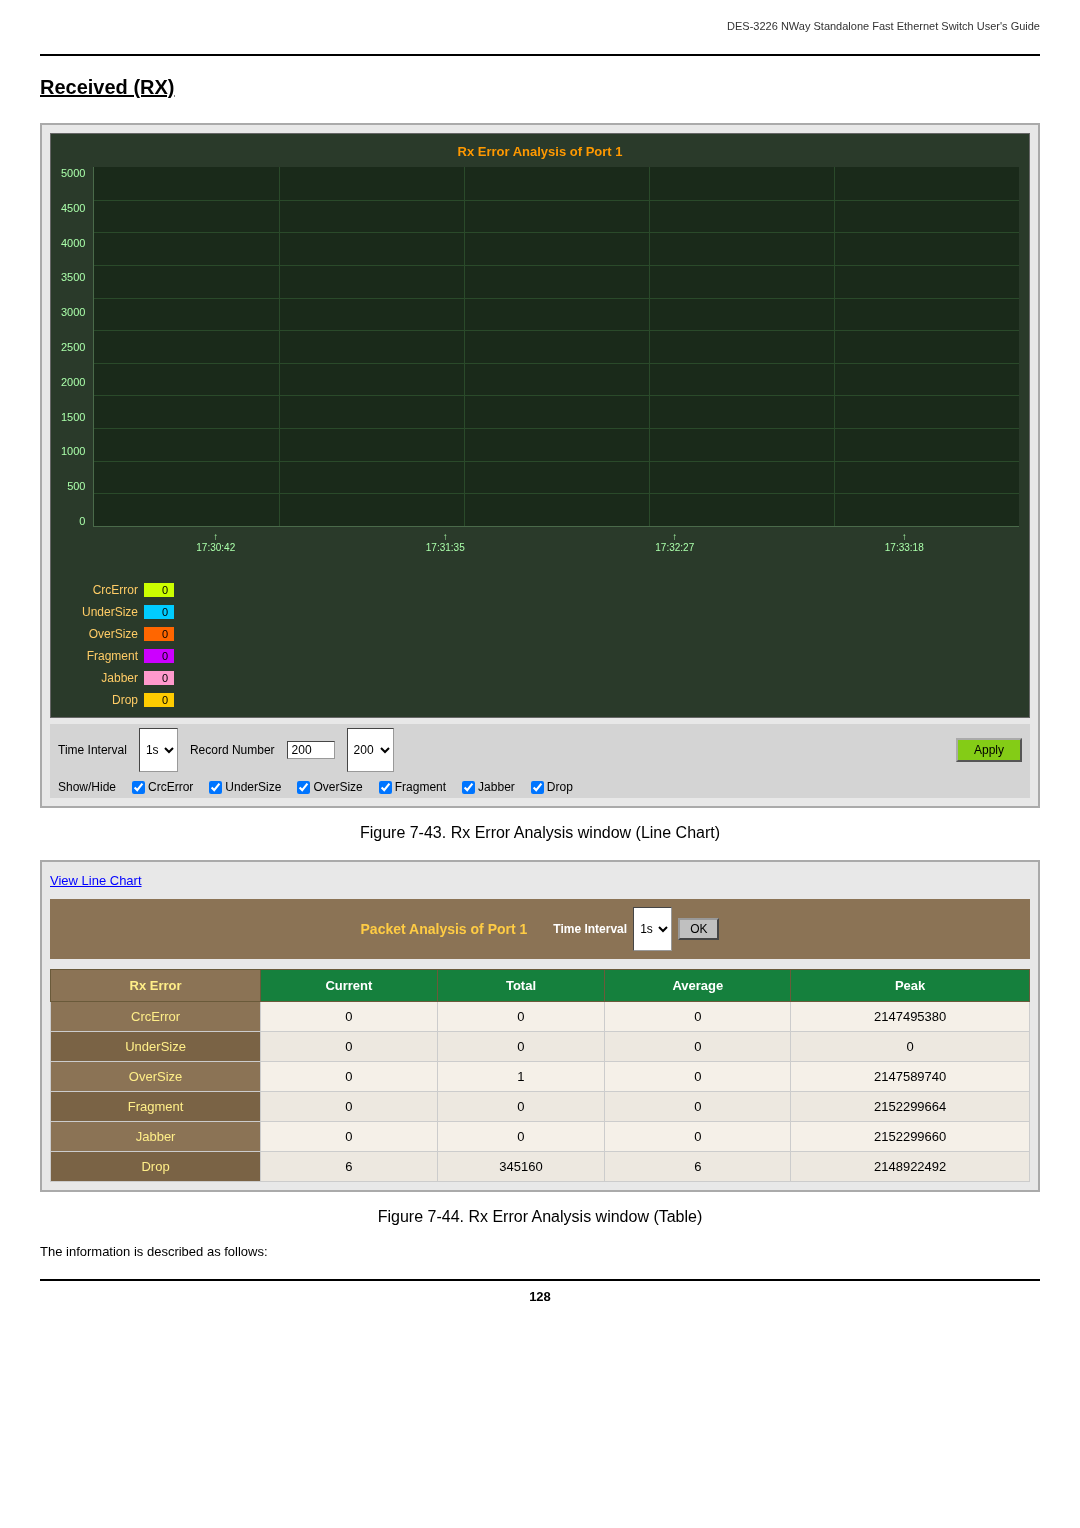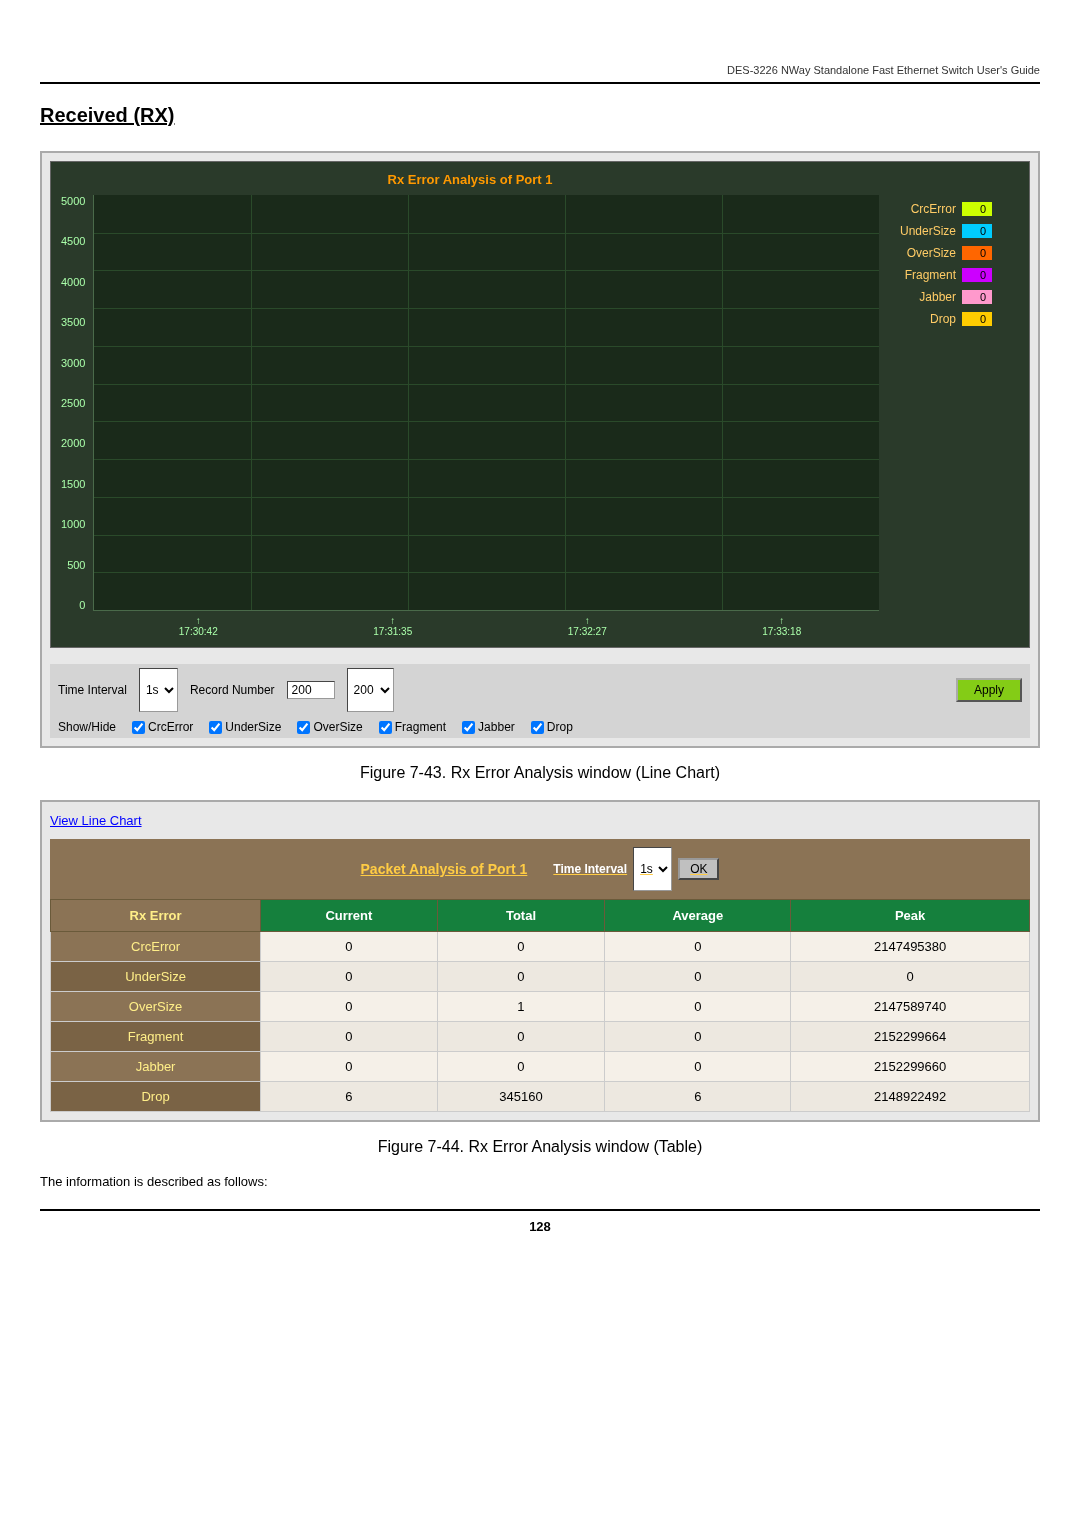--- a/index.html
+++ b/index.html
@@ -10,23 +10,22 @@
       color: #000;
       width: 1080px;
       min-height: 1528px;
       padding: 20px 40px;
     }
     .page-header {
       text-align: right;
       font-size: 11px;
       color: #333;
       border-bottom: 2px solid #000;
-      padding-bottom: 6px;
+      padding-bottom: 22px;
       margin-bottom: 20px;
-      margin-top: 44px;
     }
     .section-title {
       font-size: 20px;
       font-weight: bold;
       margin-bottom: 24px;
       text-decoration: underline;
     }
     .panel {
       border: 2px solid #aaa;
       background: #e8e8e8;
@@ -52,36 +51,37 @@
       border: none;
       cursor: pointer;
       font-size: 13px;
       padding: 3px 0;
     }
     .chart-container {
       display: flex;
       background: #2a3a2a;
       border: 1px solid #666;
       padding: 10px;
-      margin-bottom: 16px;
+      margin-bottom: 6px;
+      flex-direction: column;
     }
     .chart-area {
       flex: 1;
       position: relative;
     }
     .chart-title {
       text-align: center;
       color: #ff9900;
       font-size: 13px;
       font-weight: bold;
       margin-bottom: 8px;
     }
     .chart-inner {
       display: flex;
-      height: 416px;
+      height: 360px;
     }
     .y-axis {
       display: flex;
       flex-direction: column;
       justify-content: space-between;
       align-items: flex-end;
       padding-right: 8px;
       color: #aaffaa;
       font-size: 11px;
       height: 100%;
@@ -220,21 +220,21 @@
     .packet-header {
       display: flex;
       align-items: center;
       justify-content: center;
       background: #8b7355;
       color: #ffcc44;
       font-size: 14px;
       font-weight: bold;
       padding: 8px;
       gap: 26px;
-      text-decoration: underline;
+      margin-bottom: 10px;
     }
     .time-interval-ctrl {
       display: flex;
       align-items: center;
       gap: 6px;
       font-size: 12px;
       color: #fff;
     }
     .ok-btn {
       background: #c0c0c0;

